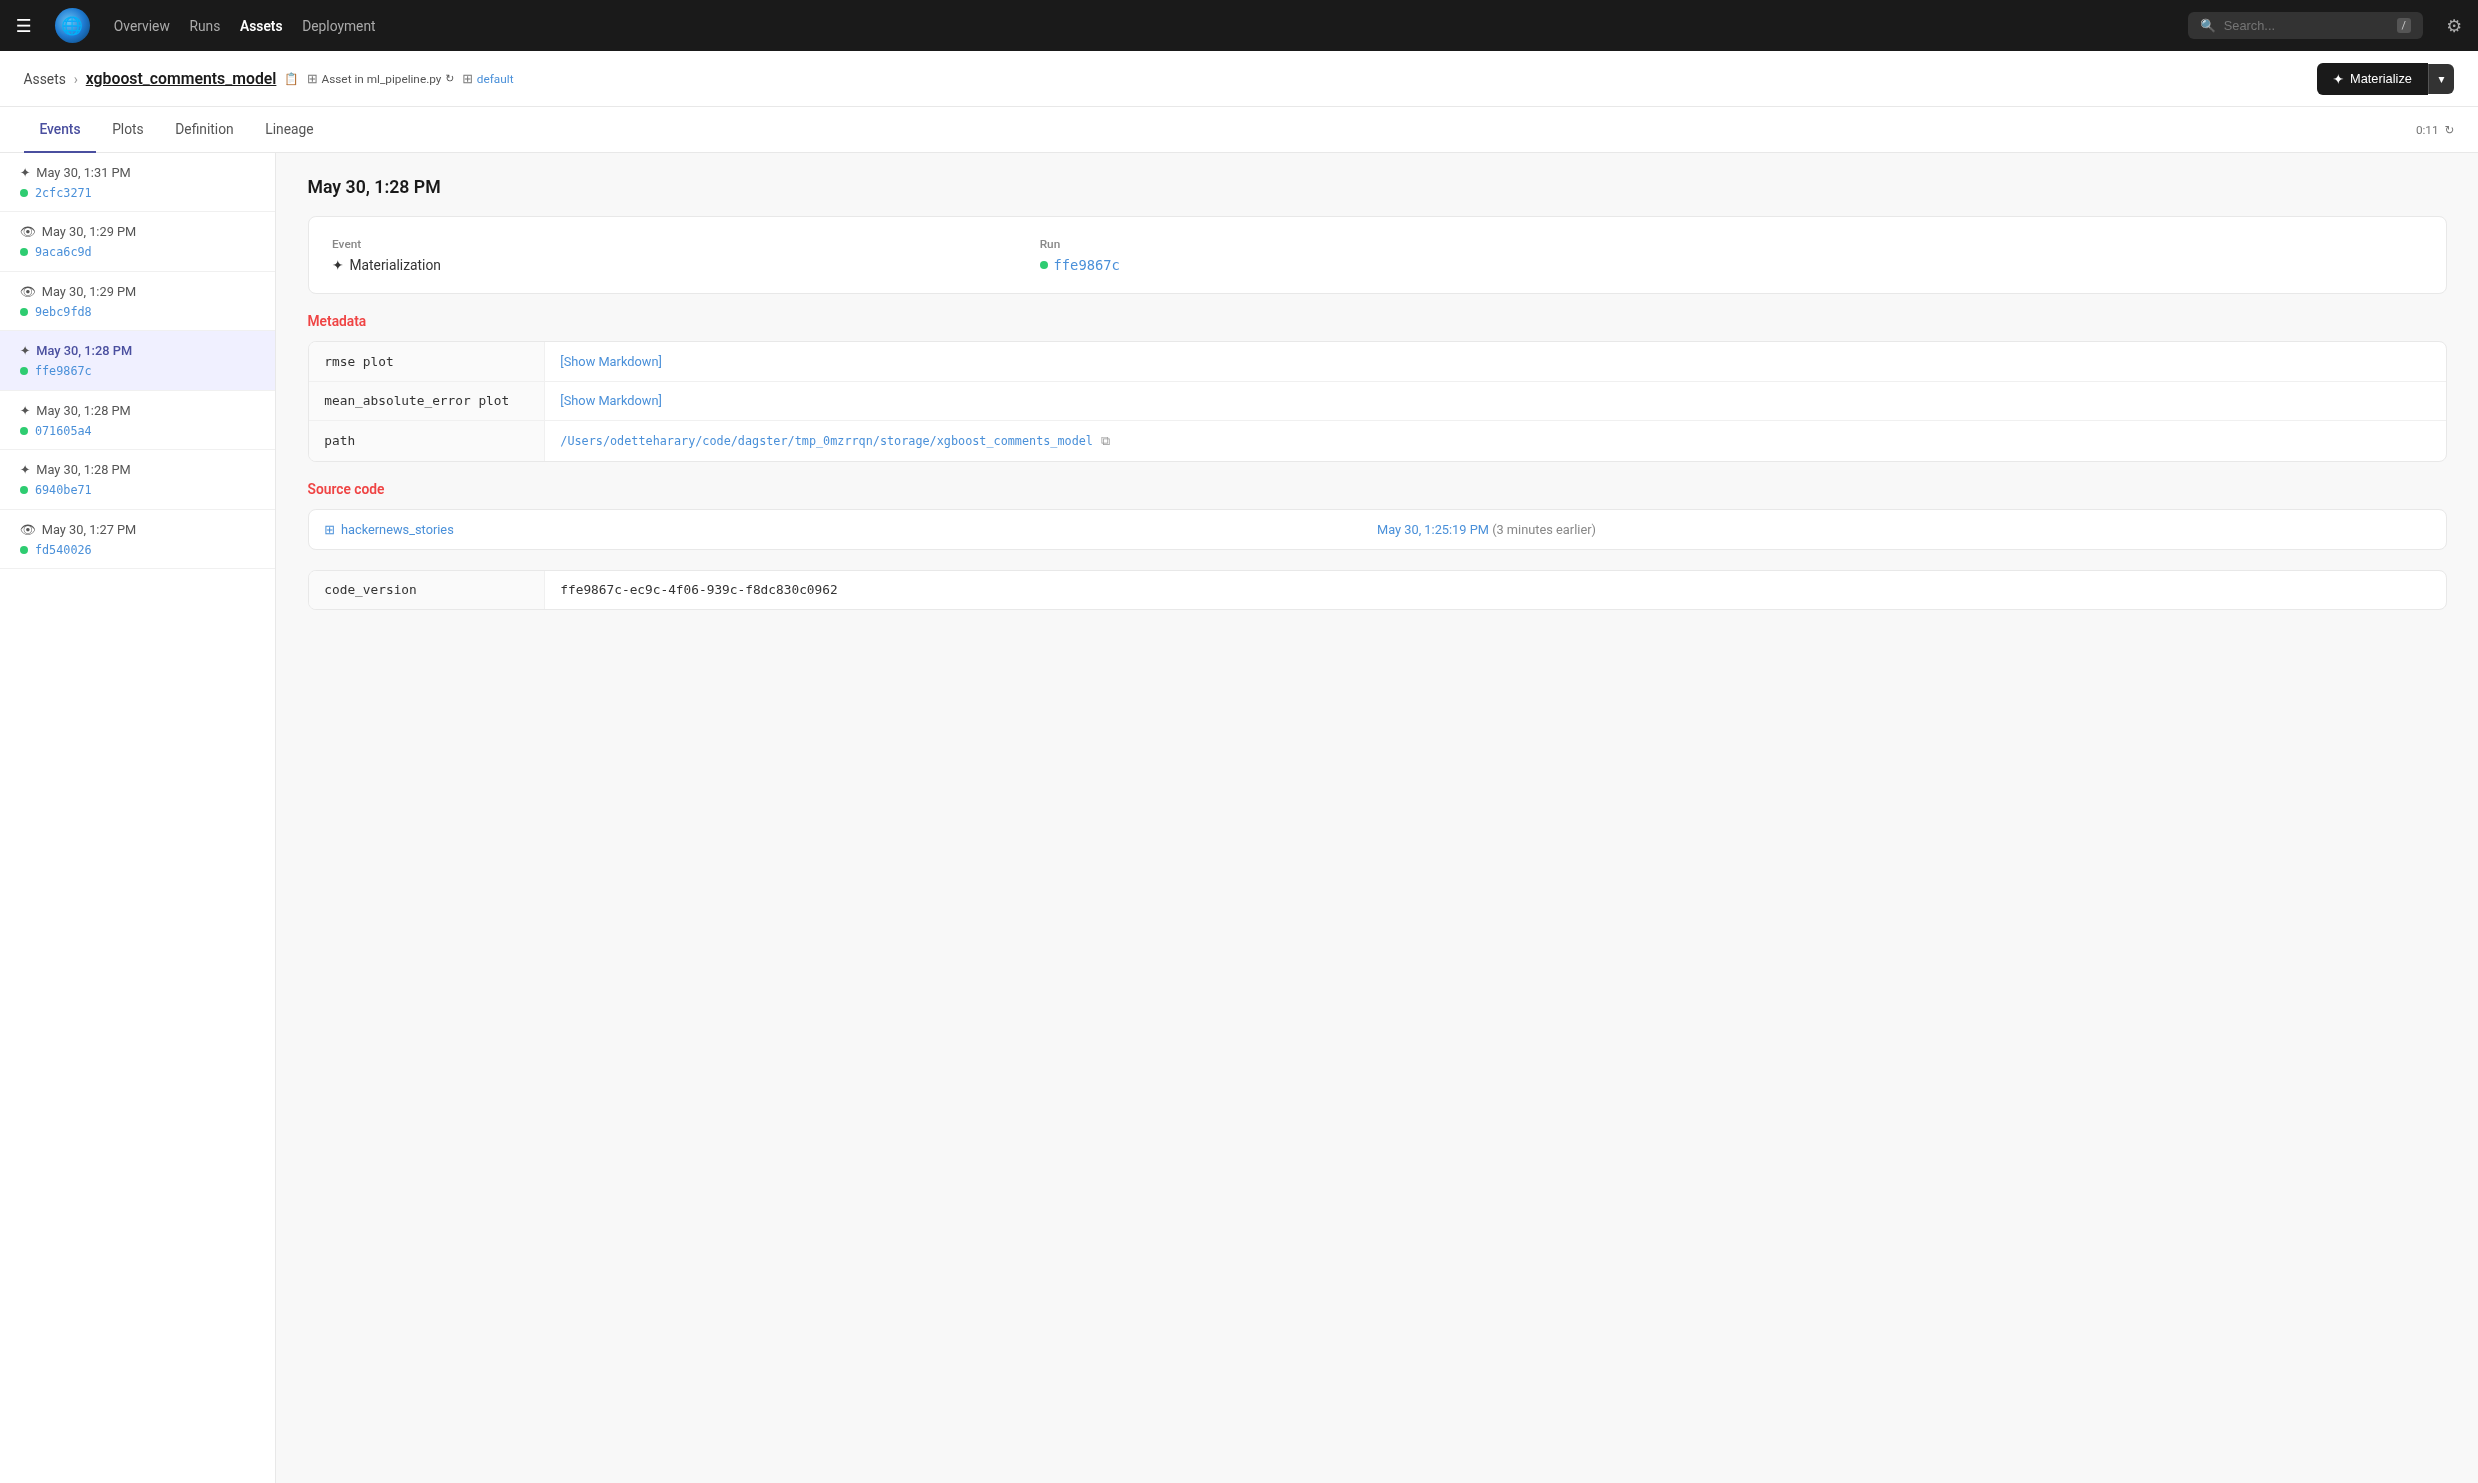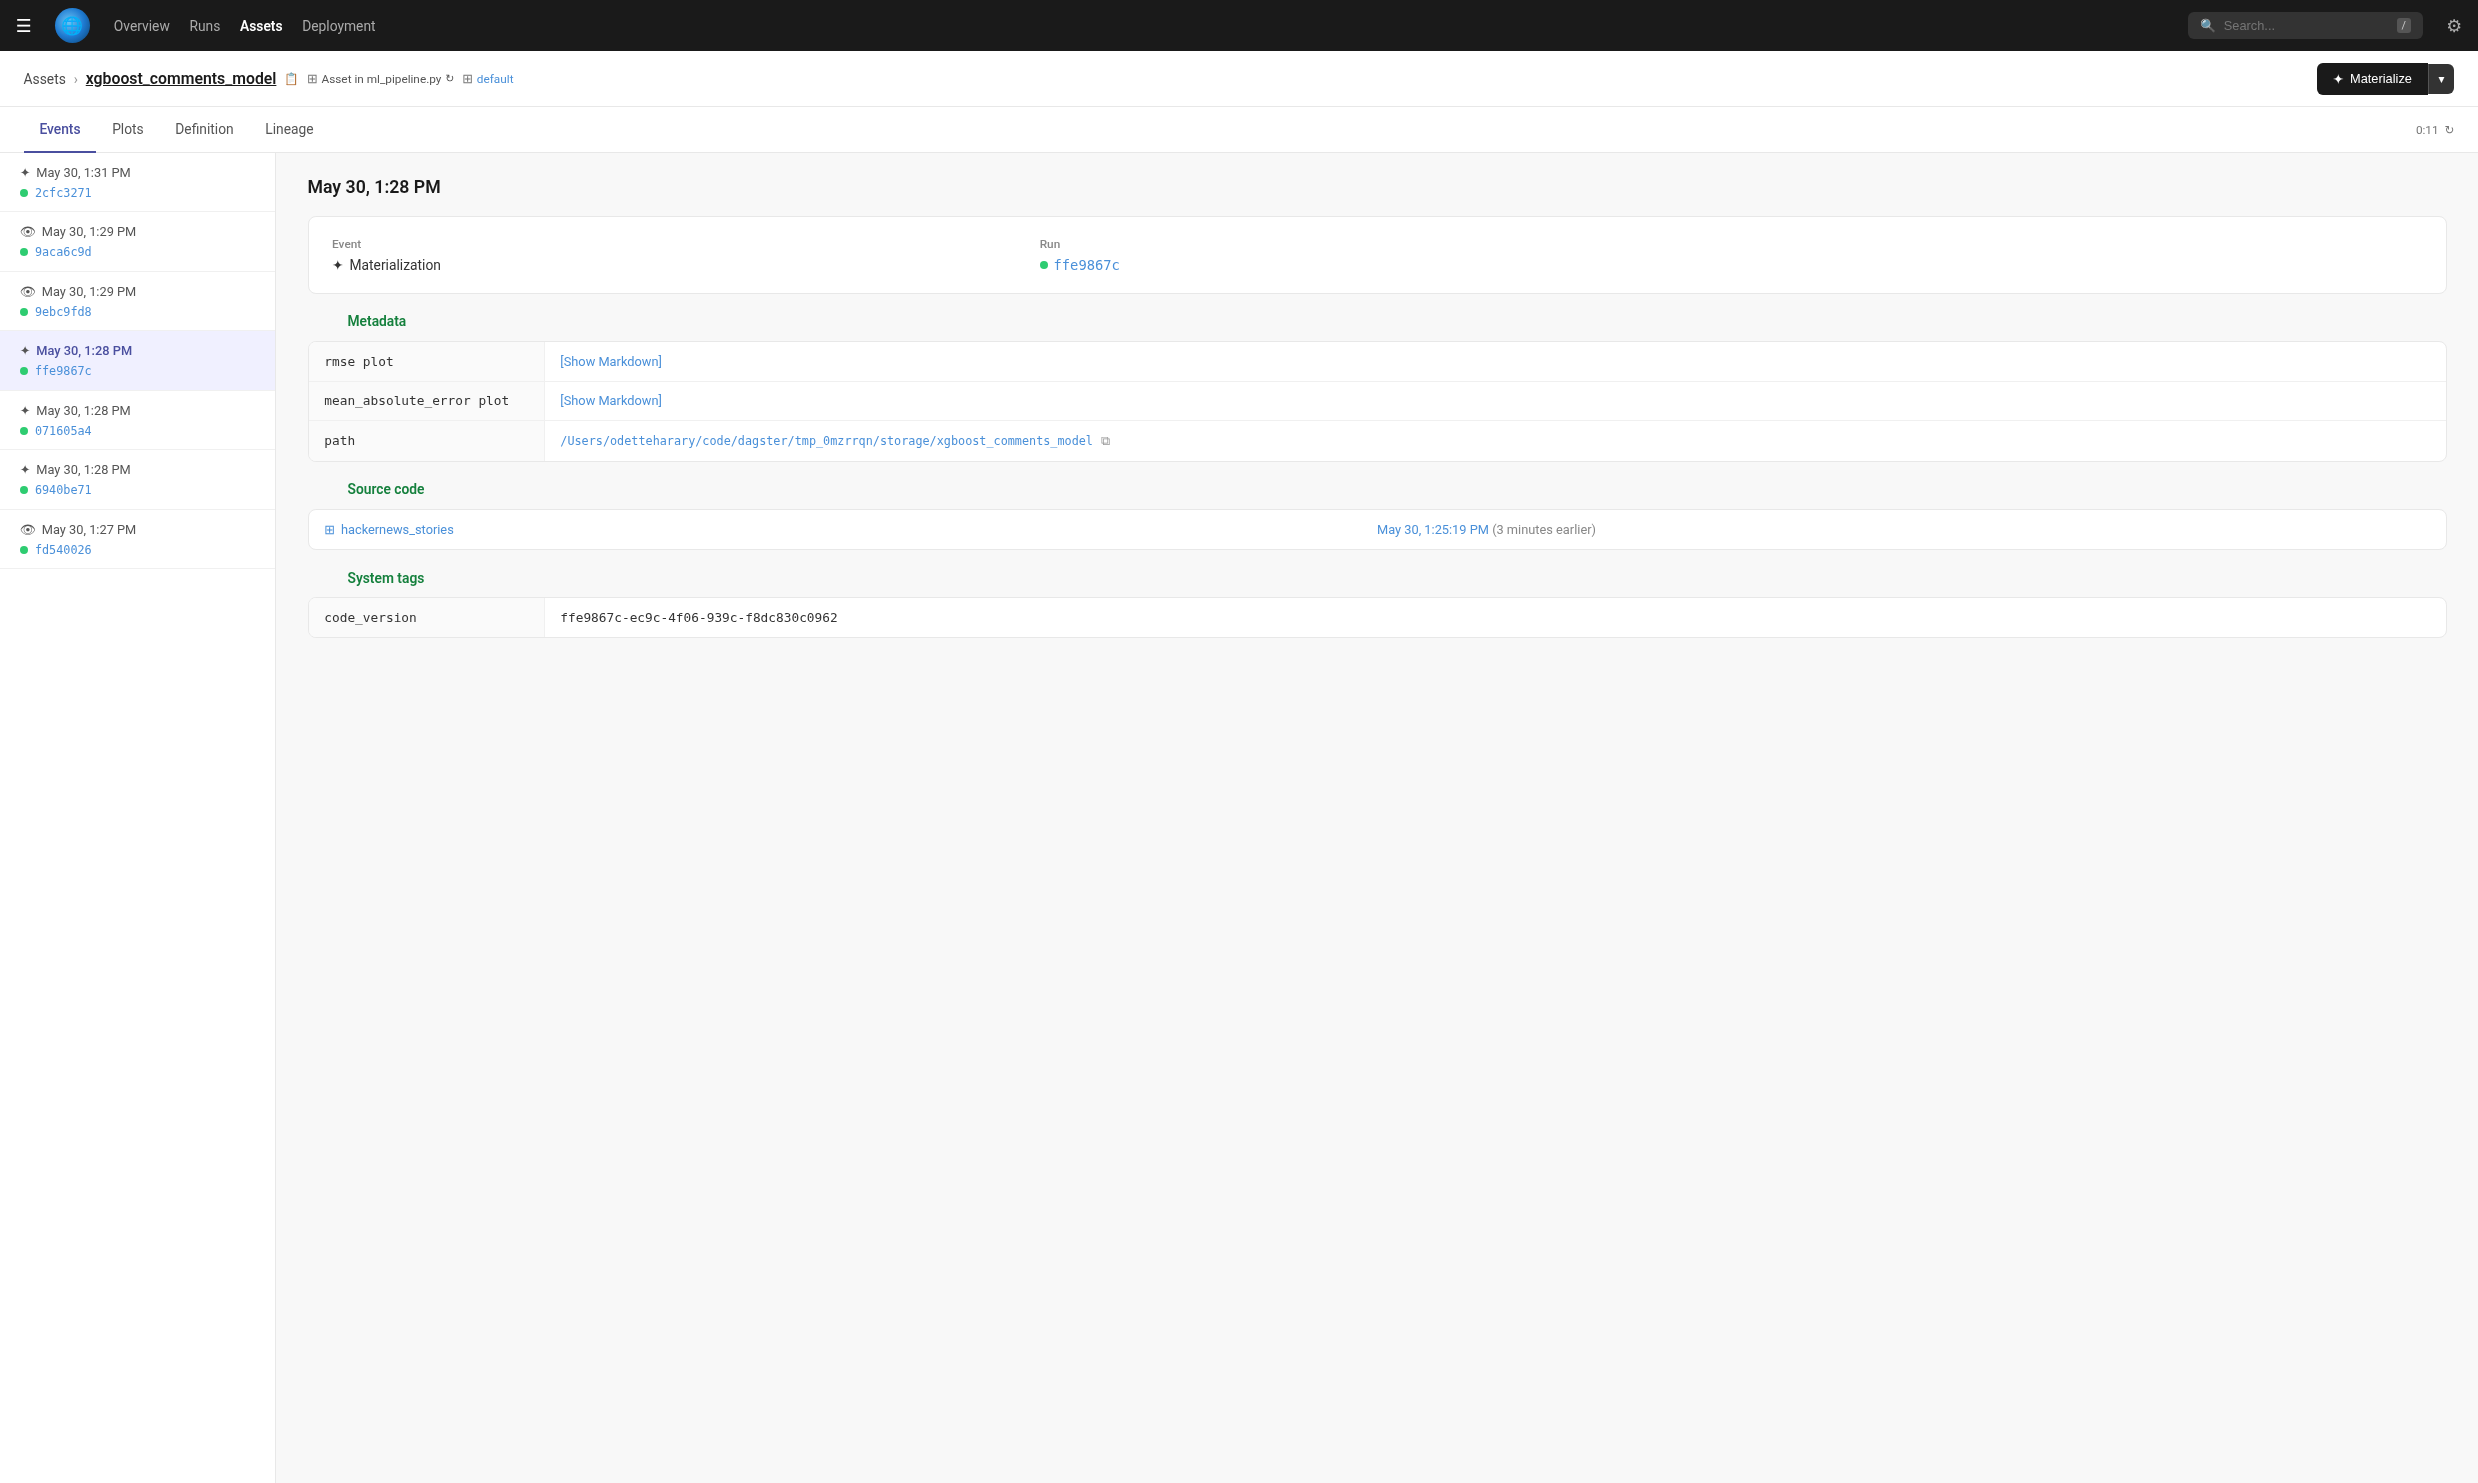--- a/index.html
+++ b/index.html
@@ -154,22 +154,22 @@
     .event-col-label { font-size: 11.8px; color: #888; font-weight: 500; margin-bottom: 5.9px; }
     .event-col-value {
       display: flex; align-items: center; gap: 5.9px;
       font-size: 13.8px; color: #333;
     }
     .event-col-value .run-dot { width: 7.9px; height: 7.9px; border-radius: 50%; background: #2ecc71; }
     .run-link { color: #4a90d9; text-decoration: none; font-family: monospace; }
 
     
     .section-header {
-      font-size: 13.8px; font-weight: 600; color: #15803d;
-      margin-bottom: 11.8px; margin-top: 3.9px; margin-left: 40px;
+      font-size: 13.8px; font-weight: 600; color: #ef4444;
+      margin-bottom: 11.8px; margin-top: 3.9px;
     }
 
     
     .meta-table {
       background: #fff; border: 1px solid #e8e8e8; border-radius: 7.9px;
       overflow: hidden; margin-bottom: 19.7px;
     }
     .meta-row {
       display: grid; grid-template-columns: 236px 1fr;
       border-bottom: 1px solid #f0f0f0;
@@ -408,21 +408,20 @@
           </a>
         </div>
         <div class="source-time">
           <a class="time-link">May 30, 1:25:19 PM</a>
           <span class="time-ago"> </span>
           <span class="time-ago">(3 minutes earlier)</span>
         </div>
       </div>
     </div>
 
-    <div class="section-header">System tags</div>
     <div class="meta-table">
       <div class="sys-row">
         <div class="sys-key">code_version</div>
         <div class="sys-val">ffe9867c-ec9c-4f06-939c-f8dc830c0962</div>
       </div>
     </div>
 
   </div>
 </div>
 

